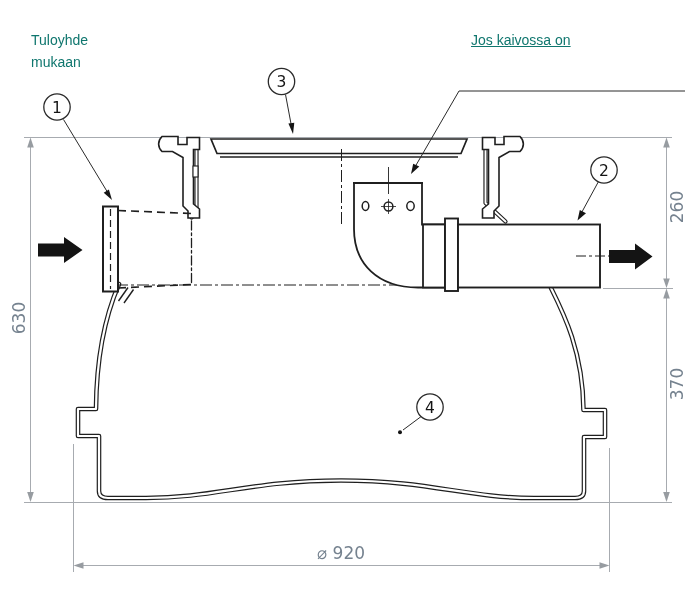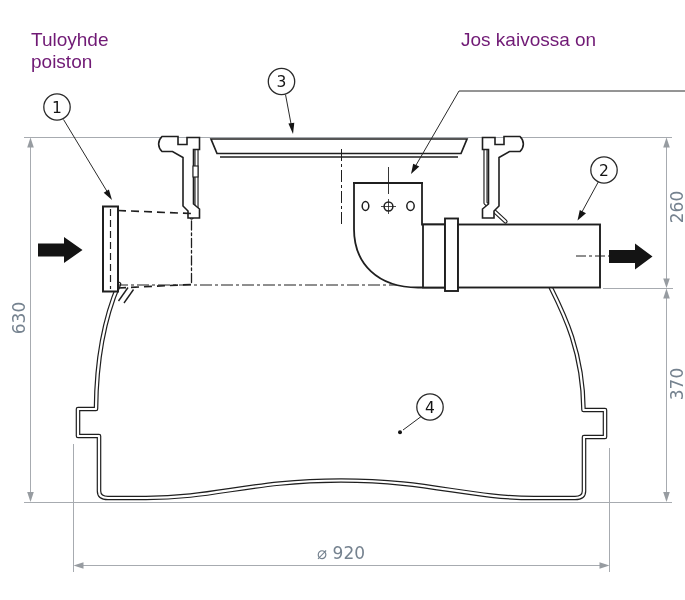--- a/index.html
+++ b/index.html
@@ -1,21 +1,21 @@
 <!DOCTYPE html>
 <html><head>
 <meta charset="utf-8">
 <style>
   html,body{margin:0;padding:0;background:#ffffff;}
   .canvas{position:relative;width:685px;height:600px;background:#ffffff;overflow:hidden;
           font-family:"Liberation Sans", sans-serif;}
-  .note{position:absolute;color:#701a75;font-size:19px;line-height:22px;white-space:nowrap;}
+  .note{position:absolute;color:#0f766e;font-size:14px;line-height:22px;white-space:nowrap;}
   .note span{display:block;}
   #inlet-note{left:31px;top:29px;}
-  #outlet-note{left:461px;top:29px;}
+  #outlet-note{left:471px;top:29px;text-decoration:underline;}
   svg{position:absolute;left:0;top:0;}
   svg text{font-family:"DejaVu Sans","Liberation Sans",sans-serif;}
   .dimtxt{fill:#75828f;font-size:17px;}
   .callnum{fill:#141414;font-size:15.5px;}
 </style>
 </head>
 <body>
 
 <div class="canvas">
 
@@ -143,19 +143,19 @@
     <g>
       <text class="callnum" x="57" y="112.5" text-anchor="middle">1</text>
       <text class="callnum" x="281.5" y="87" text-anchor="middle">3</text>
       <text class="callnum" x="604" y="175.5" text-anchor="middle">2</text>
       <text class="callnum" x="430" y="412.5" text-anchor="middle">4</text>
     </g>
   </svg>
 
   <div class="note" id="inlet-note">
     <span>Tuloyhde</span>
-    <span>poiston</span>
+    <span>mukaan</span>
   </div>
   <div class="note" id="outlet-note">
     <span>Jos kaivossa on</span>
   </div>
 
 </div>
 
 </body></html>

